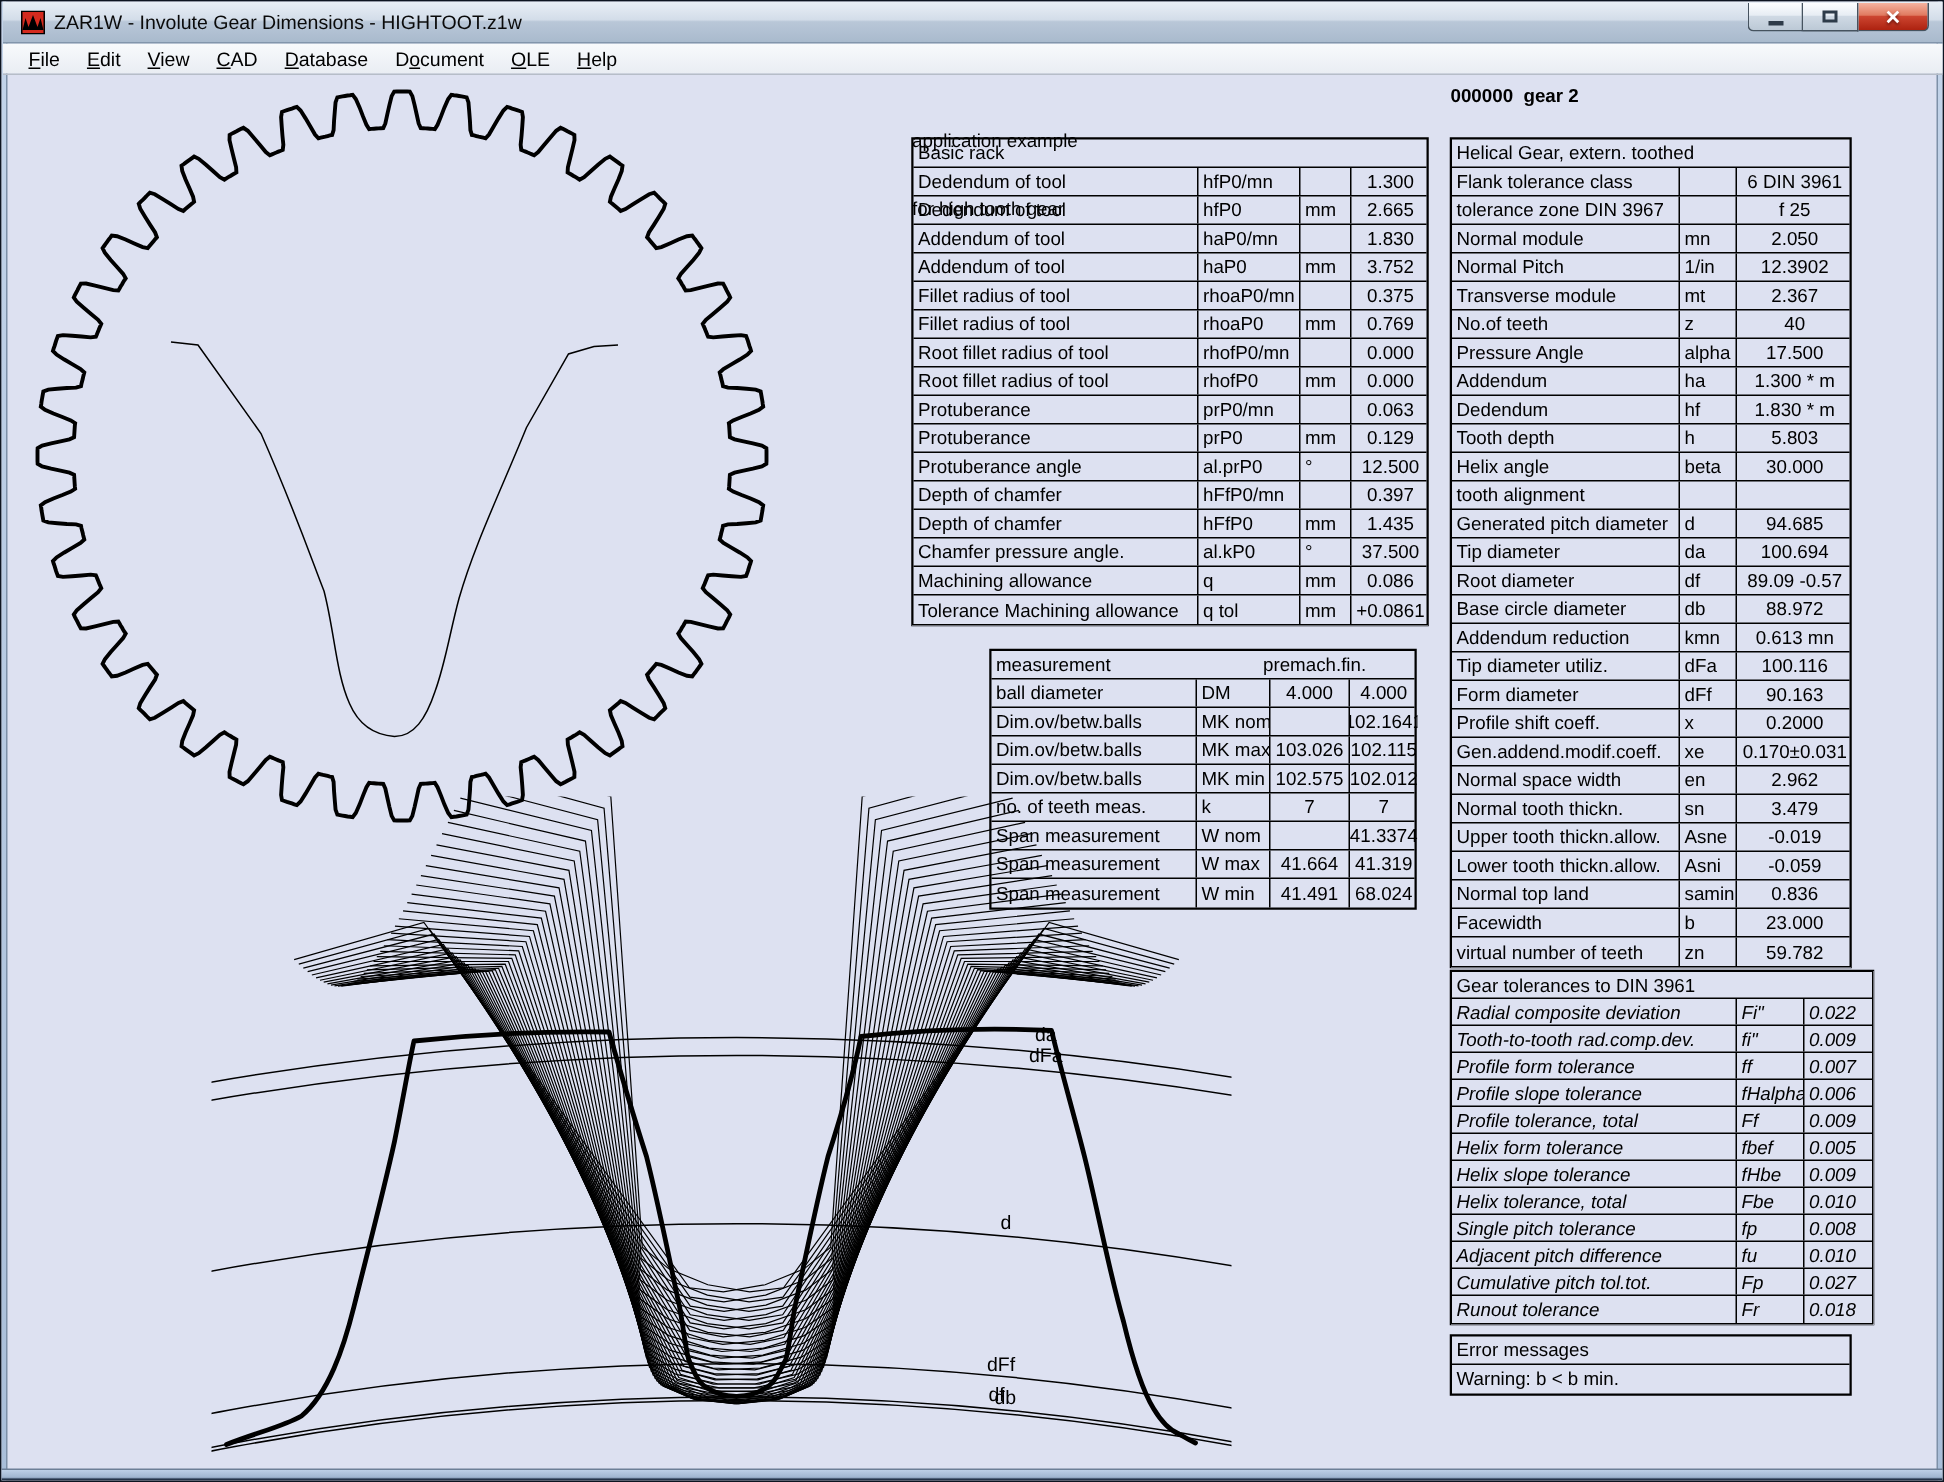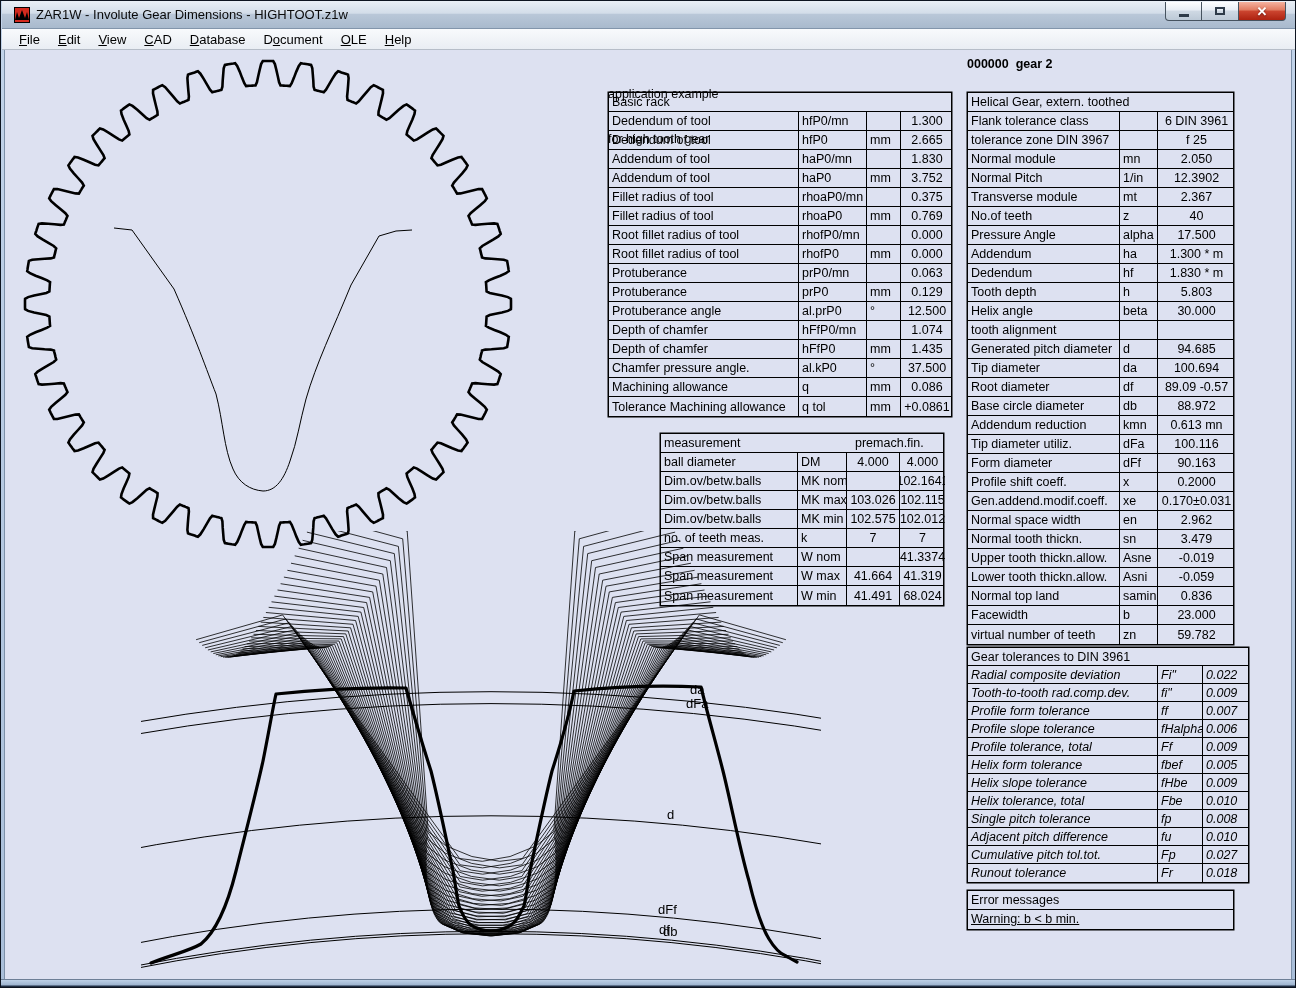--- a/index.html
+++ b/index.html
@@ -47,28 +47,28 @@
   .tbl .row{display:grid;height:19px;border-bottom:1px solid #000;}
   .tbl .row:last-child{border-bottom:none;}
   .cell{border-right:1px solid #000;padding:0 3px;display:flex;align-items:center;
     white-space:nowrap;overflow:hidden;}
   .cell:last-child{border-right:none;}
   .cell.c{justify-content:center;padding:0 1px;}
   .t-basic{left:607px;top:91px;width:344px;}
   .t-basic .row{grid-template-columns:190px 68px 34px 52px;}
   .t-meas{left:659px;top:432px;width:284px;}
   .t-meas .row{grid-template-columns:137px 49px 53px 45px;}
-  .t-meas .hdr .sub{position:absolute;left:194px;top:0;height:100%;display:flex;align-items:center;}
+  .t-meas .hdr .sub{position:absolute;left:181px;top:0;height:100%;display:flex;align-items:center;}
   .t-gear{left:966px;top:91px;width:267px;}
   .t-gear .row{grid-template-columns:152px 38px 77px;}
   .t-tol{left:966px;top:646px;width:282px;}
   .t-tol .row{grid-template-columns:190px 45px 47px;height:18px;font-style:italic;}
   .t-tol .hdr{height:18px;}
   .t-err{left:966px;top:889px;width:267px;}
-  .t-err .row{display:block;height:19px;padding:0 3px;line-height:18px;white-space:nowrap;overflow:hidden;text-decoration:underline;}
+  .t-err .row{display:block;height:19px;padding:0 3px;line-height:18px;white-space:nowrap;overflow:hidden;}
   svg{position:absolute;z-index:1;}
   svg text{font-family:"Liberation Sans",sans-serif;font-size:13px;fill:#000;}
 </style>
 </head>
 <body>
 
 <div class="window">
 
   <div class="titlebar">
     <span class="app-icon">
@@ -268,21 +268,21 @@
           <div class="cell">Protuberance angle</div>
           <div class="cell">al.prP0</div>
           <div class="cell">°</div>
           <div class="cell c">12.500</div>
         </div>
 
         <div class="row">
           <div class="cell">Depth of chamfer</div>
           <div class="cell">hFfP0/mn</div>
           <div class="cell"></div>
-          <div class="cell c">1.074</div>
+          <div class="cell c">0.397</div>
         </div>
 
         <div class="row">
           <div class="cell">Depth of chamfer</div>
           <div class="cell">hFfP0</div>
           <div class="cell">mm</div>
           <div class="cell c">1.435</div>
         </div>
 
         <div class="row">

